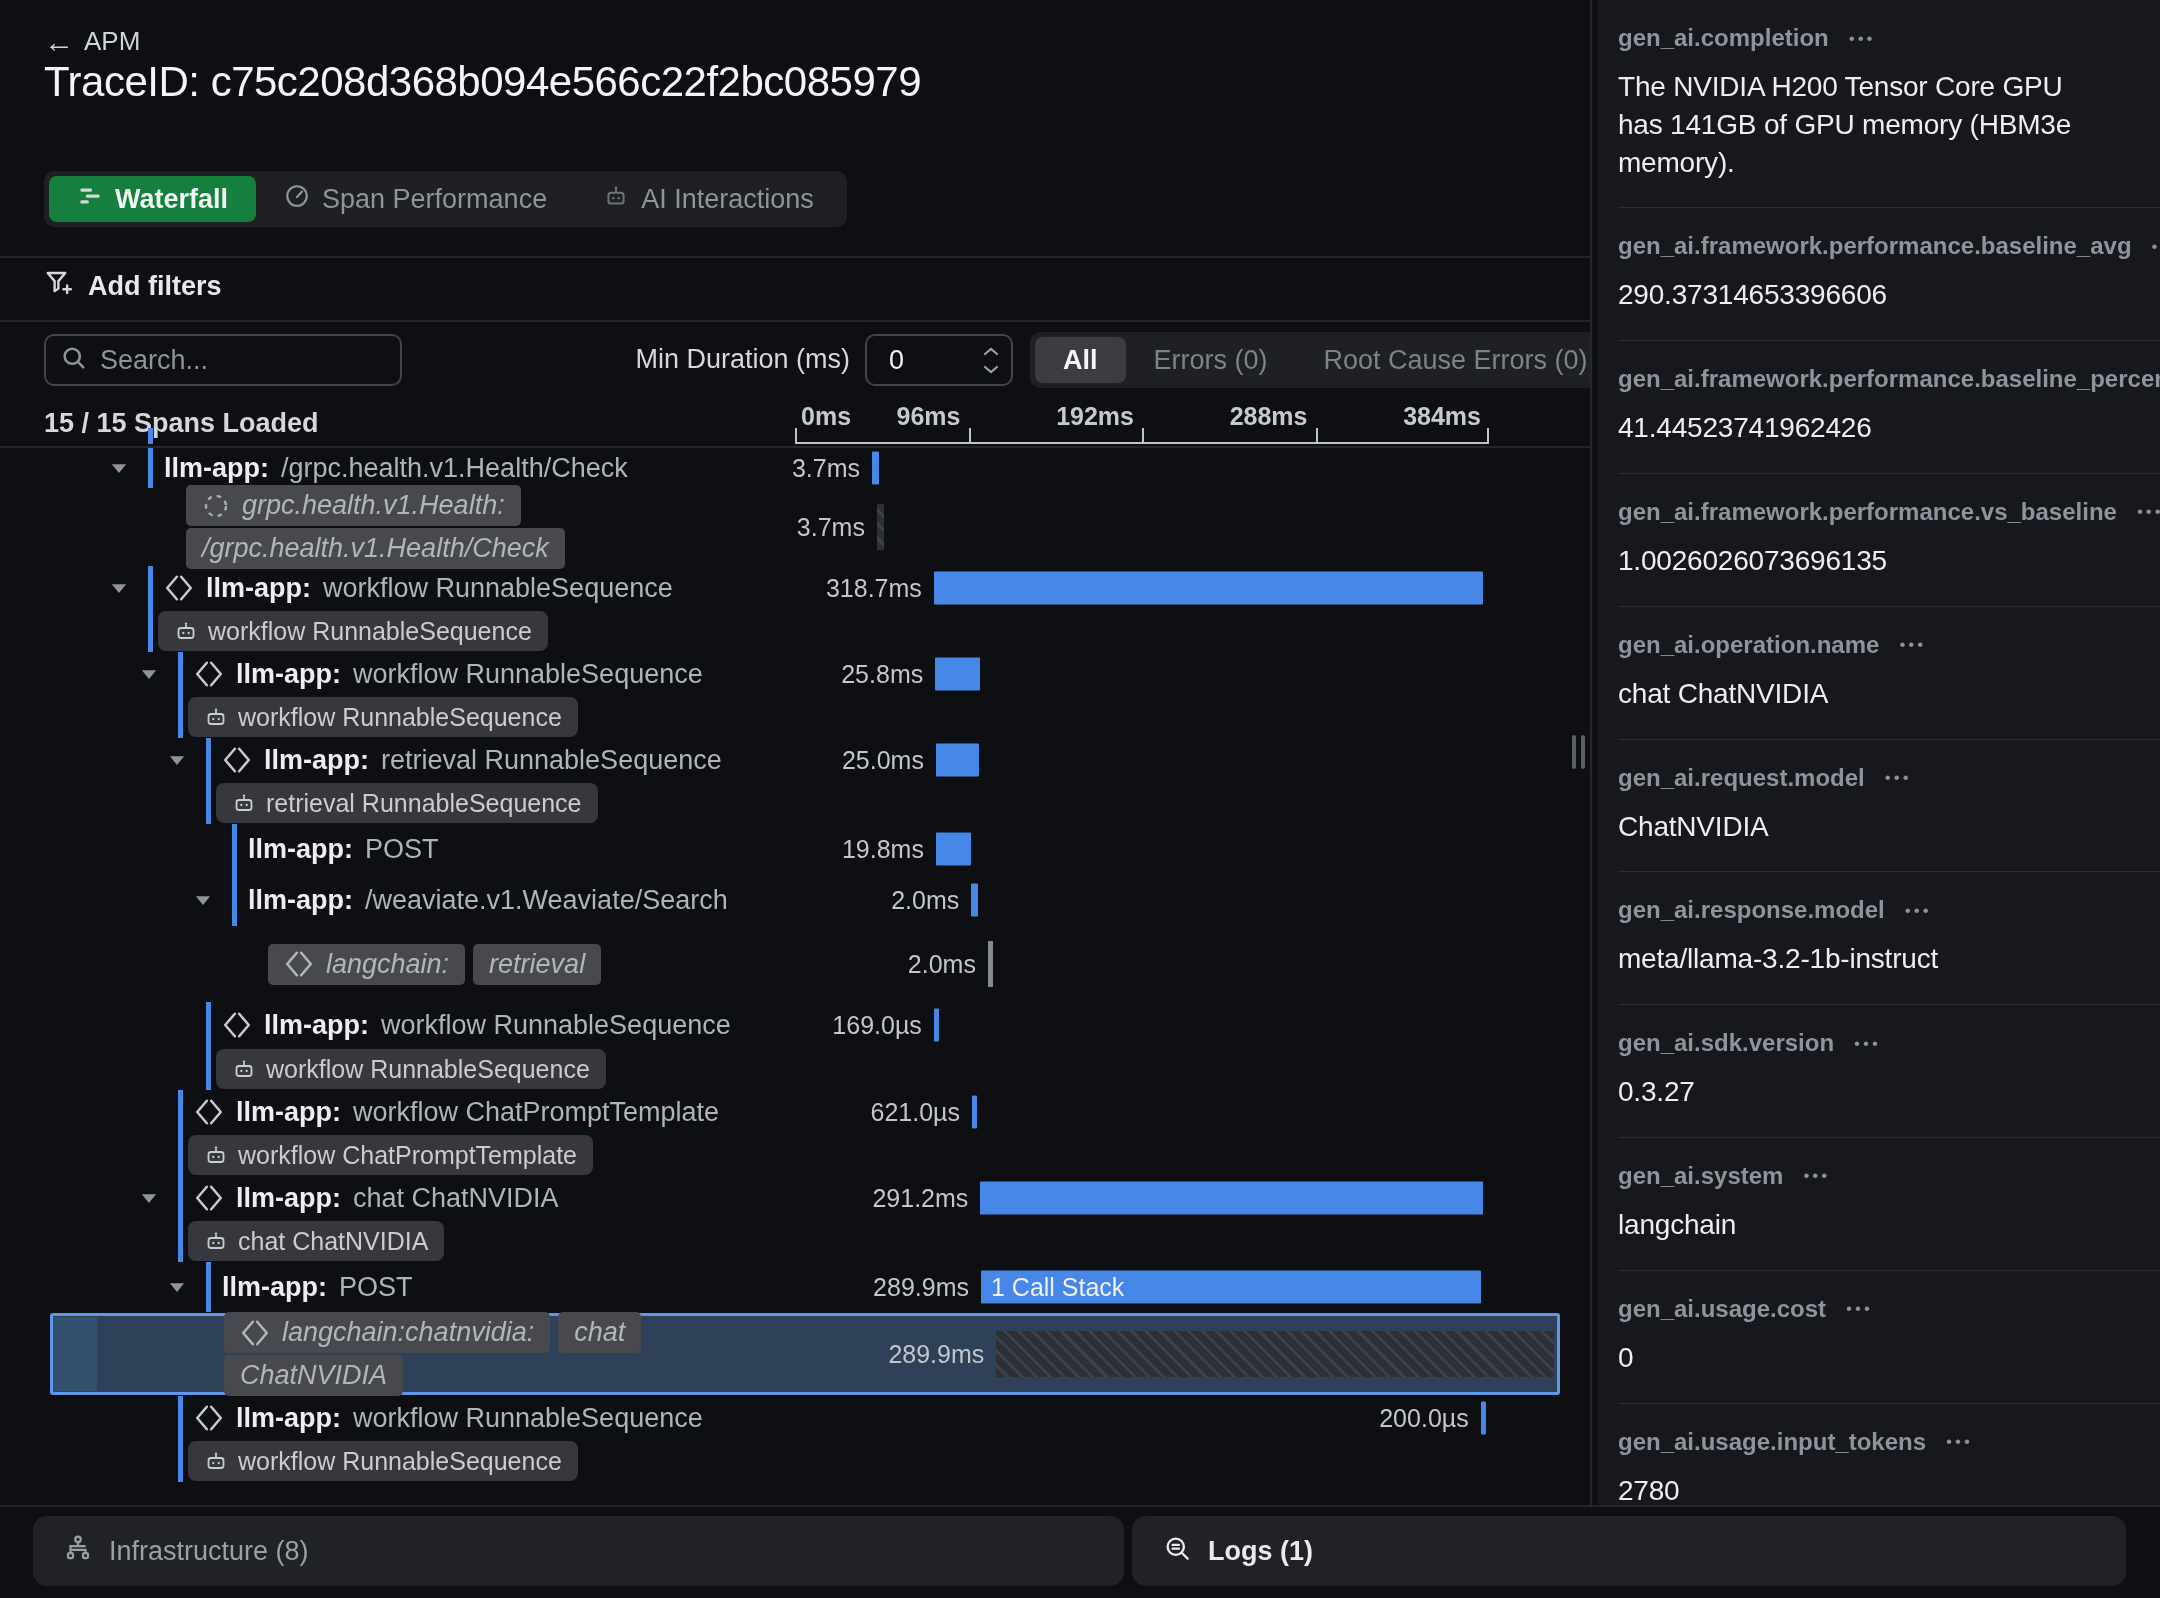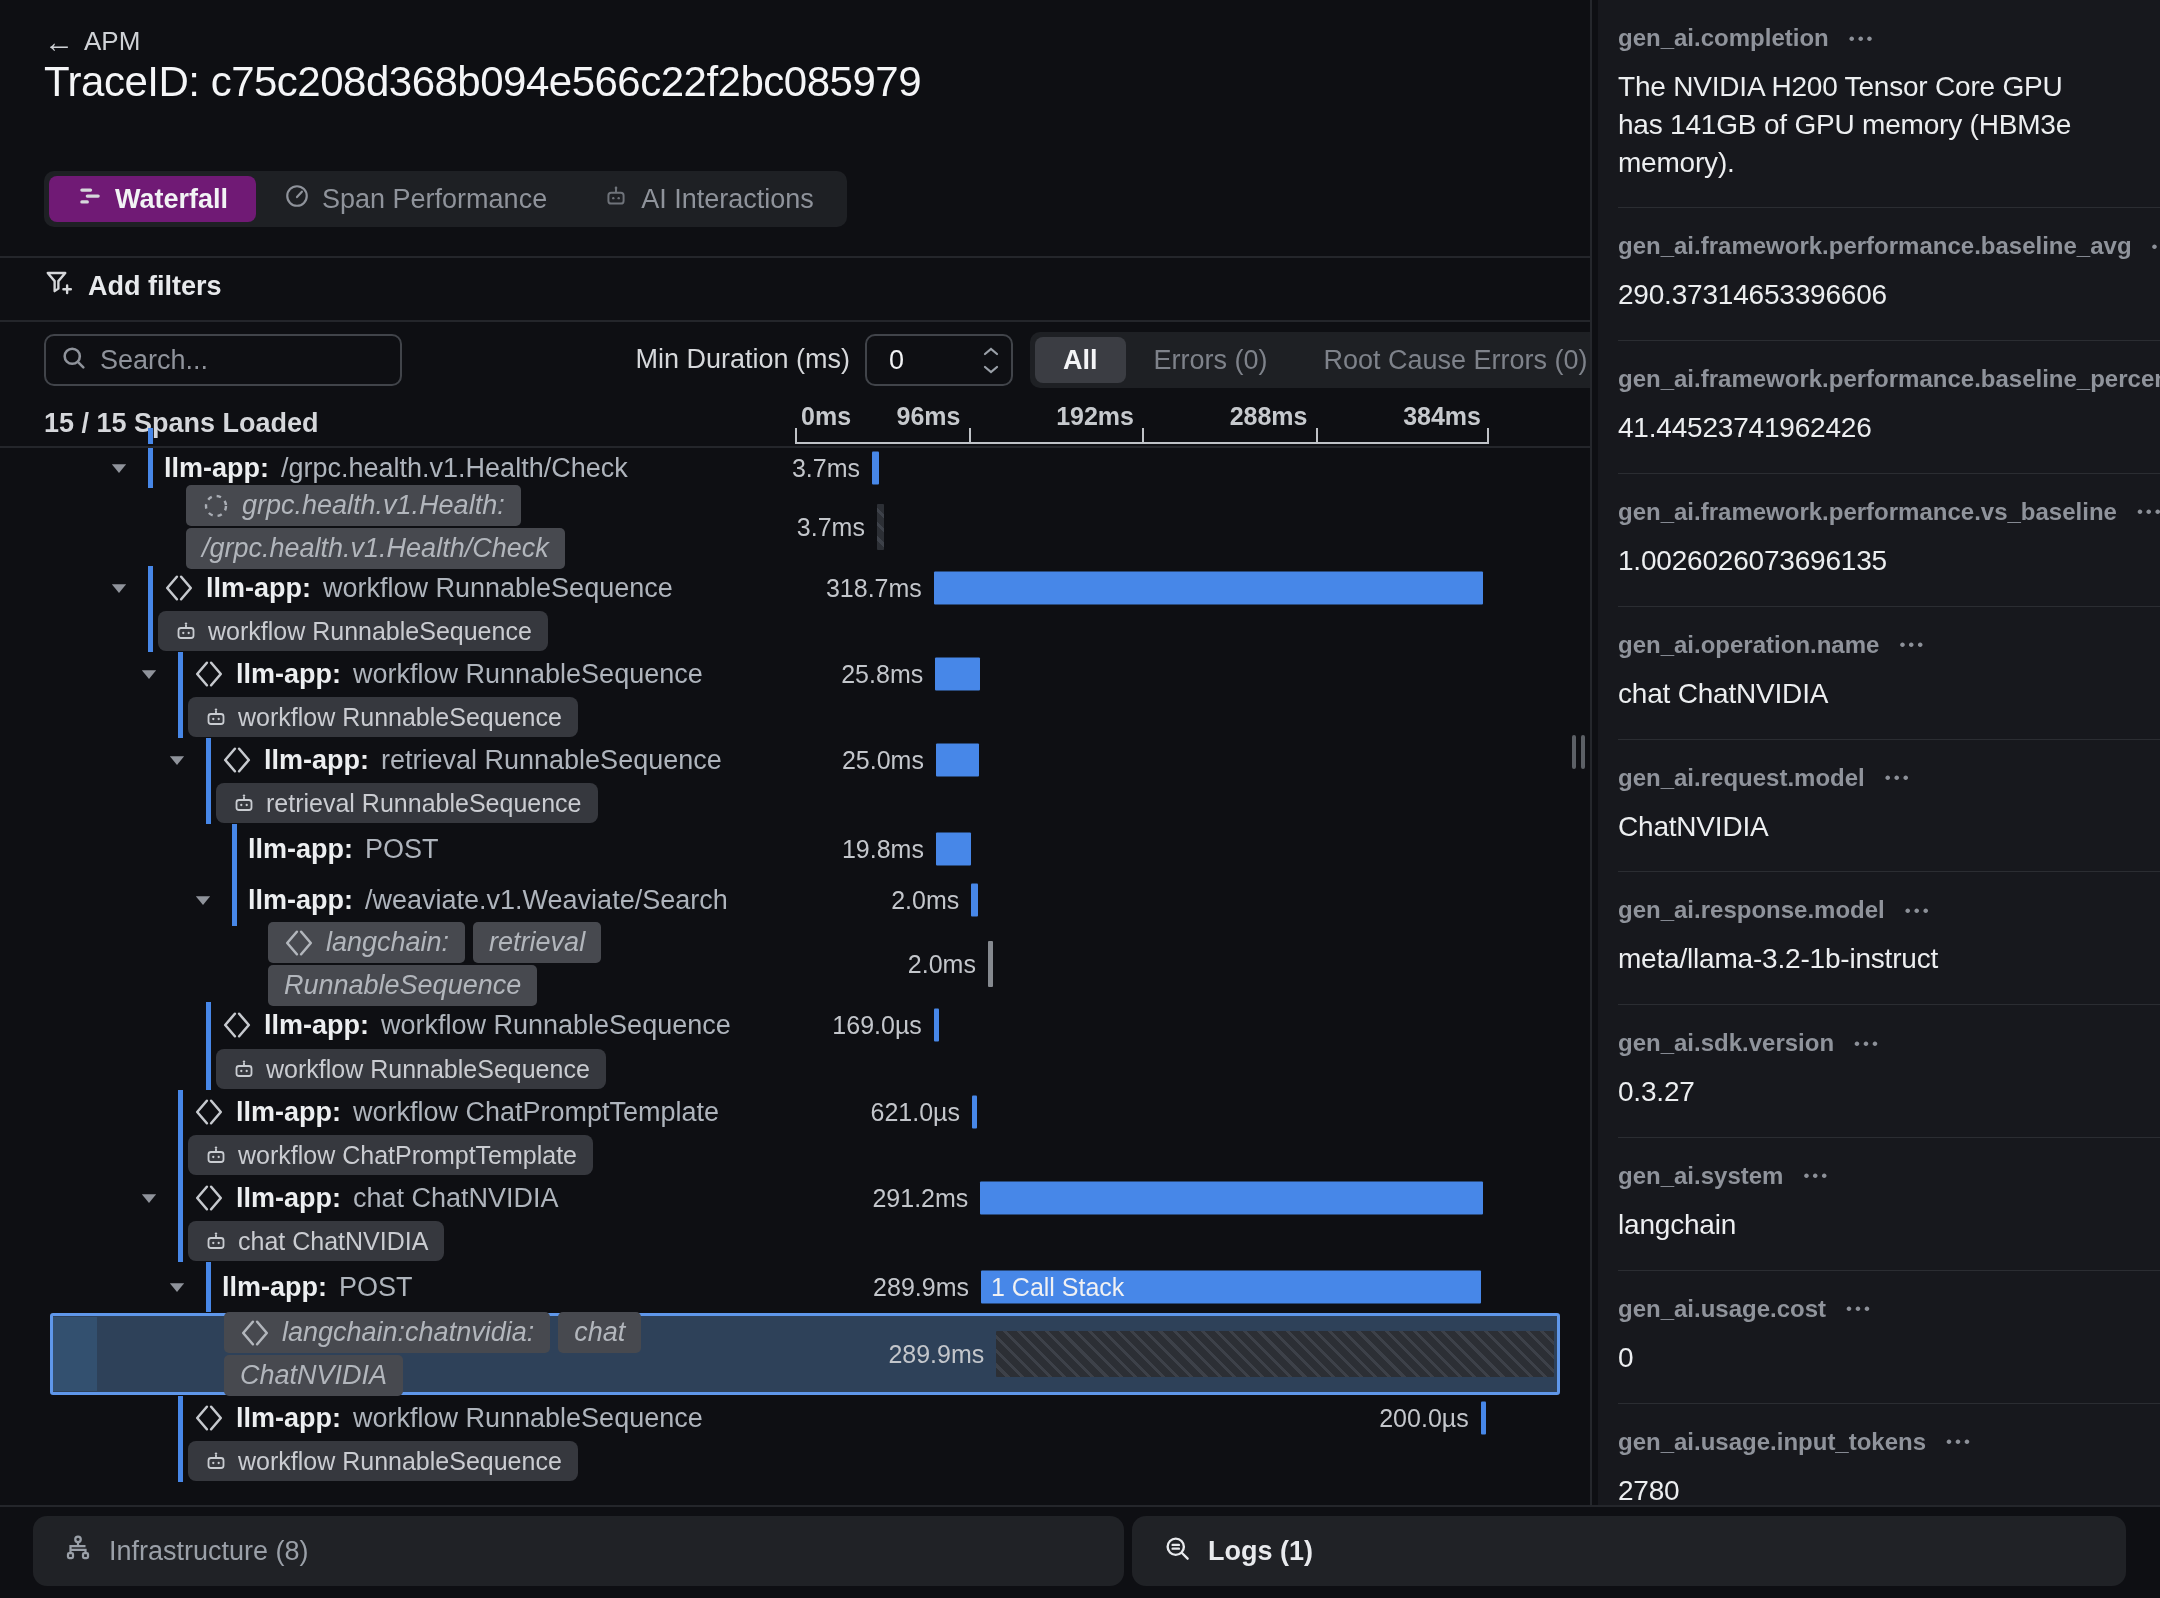--- a/index.html
+++ b/index.html
@@ -9,21 +9,21 @@
   .main{position:absolute;left:0;top:0;width:1590px;height:1505px;overflow:hidden;}
   .back{position:absolute;left:44px;top:26px;display:flex;align-items:center;gap:10px;
     color:#cfd2d6;font-size:26px;cursor:pointer;}
   .back .arrow{font-size:30px;line-height:1;}
   .title{position:absolute;left:44px;top:58px;margin:0;font-size:42px;font-weight:400;
     letter-spacing:-0.5px;color:#f4f5f7;}
   .tabs{position:absolute;left:44px;top:171px;height:56px;display:inline-flex;align-items:center;
     background:#1e2024;border-radius:10px;padding:0 5px;}
   .tab{display:flex;align-items:center;gap:12px;height:46px;padding:0 28px;border-radius:8px;
     font-size:27px;color:#8f939b;cursor:pointer;white-space:nowrap;}
-  .tab.active{background:#701a75;color:#f2f3f5;font-weight:700;}
+  .tab.active{background:#15803d;color:#f2f3f5;font-weight:700;}
   .l1{position:absolute;left:0;right:0;top:256px;}
   .addfilters{position:absolute;left:44px;top:268px;display:flex;align-items:center;gap:14px;
     font-size:27px;font-weight:700;color:#e7e9ec;cursor:pointer;}
   .l2{position:absolute;left:0;right:0;top:320px;}
   .controls{position:absolute;left:0;right:0;top:322px;height:92px;}
   .search{position:absolute;left:44px;top:12px;width:358px;height:52px;border:2px solid #41444a;
     border-radius:10px;display:flex;align-items:center;padding:0 14px;gap:10px;box-sizing:border-box;}
   .search input{flex:1;background:transparent;border:none;outline:none;color:#e7e9ec;
     font-size:27px;font-family:inherit;min-width:0;}
   .search input::placeholder{color:#8f939b;}
@@ -368,25 +368,20 @@
                   <path d="M12 3.5L3 14l9 10.5"></path>
                   <path d="M16 3.5L25 14l-9 10.5"></path>
                 </svg>
               </span>
               <span>langchain:</span>
             </span>
             <span class="gchip">
               <span>retrieval</span>
             </span>
           </div>
-          <div class="gline">
-            <span class="gchip">
-              <span>RunnableSequence</span>
-            </span>
-          </div>
         </div>
         <span class="durlab" style="right: 614.068px;">2.0ms</span>
         <div class="bar bar-gray ghost-h" style="left: 987.932px; width: calc(5px);"></div>
       </div>
       <div class="wf-row" style="height: 46px;">
         <div class="iline" style="left: 206px;"></div>
         <div class="tree" style="padding-left: 222px;">
           <span style="display: inline-flex; align-items: center;">
             <svg width="30" height="30" viewBox="0 0 28 28" fill="none" stroke="#c6c9ce" stroke-width="2.4" stroke-linecap="round" stroke-linejoin="round">
               <path d="M12 3.5L3 14l9 10.5"></path>

